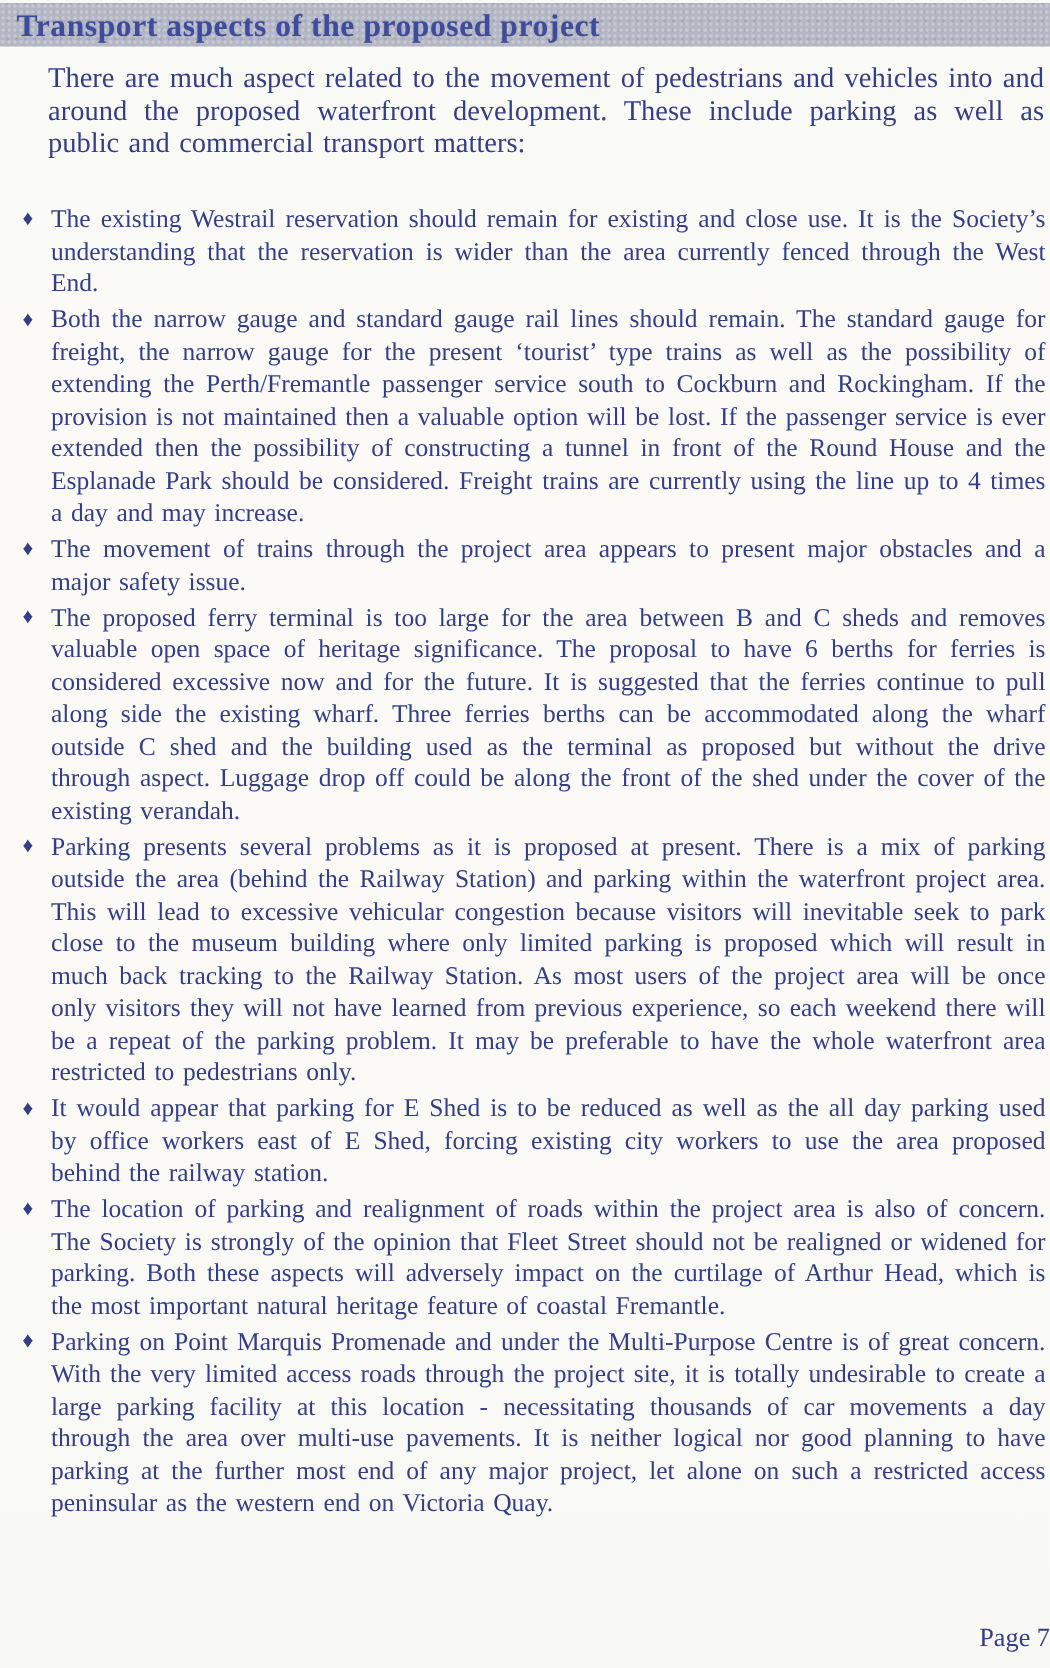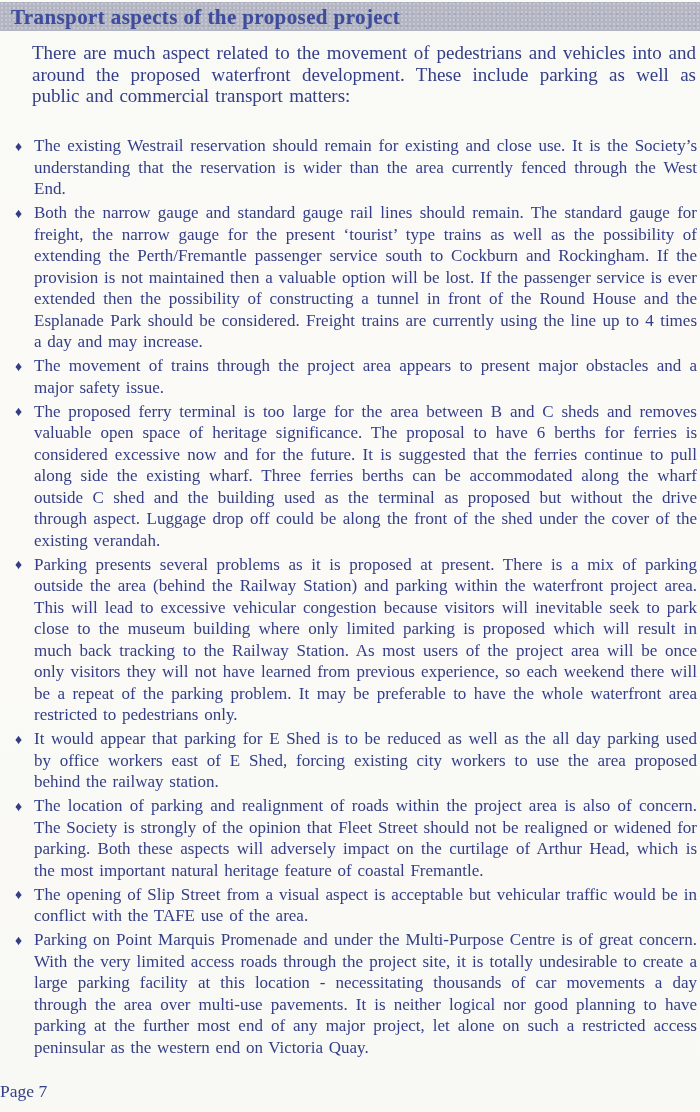--- a/index.html
+++ b/index.html
@@ -63,21 +63,21 @@
   .bullets li .marker {
     position: absolute;
     left: 15px;
     top: 0.5px;
     font-size: 14px;
     line-height: 21.5px;
   }
   .page-footer {
     position: absolute;
     top: 1081px; left: 0; right: 0;
-    text-align: left;
+    text-align: right;
     font-size: 17.5px;
   }
 </style>
 </head>
 <body style="--ink: #333e87; --band: #b4b7c3;">
 
 <div class="page">
 
   <div class="title-band">
     <h1>Transport aspects of the proposed project</h1>
@@ -117,21 +117,20 @@
         <span>It would appear that parking for E Shed is to be reduced as well as the all day parking used by office workers east of E Shed, forcing existing city workers to use the area proposed behind the railway station.</span>
       </li>
 
       <li>
         <span class="marker">♦</span>
         <span>The location of parking and realignment of roads within the project area is also of concern.  The Society is strongly of the opinion that Fleet Street should not be realigned or widened for parking.  Both these aspects will adversely impact on the curtilage of Arthur Head, which is the most important natural heritage feature of coastal Fremantle.</span>
       </li>
 
       <li>
         <span class="marker">♦</span>
-        <span>The opening of Slip Street from a visual aspect is acceptable but vehicular traffic would be in conflict with the TAFE use of the area.</span>
       </li>
 
       <li>
         <span class="marker">♦</span>
         <span>Parking on Point Marquis Promenade and under the Multi-Purpose Centre is of great concern.  With the very limited access roads through the project site, it is totally undesirable to create a large parking facility at this location - necessitating thousands of car movements a day through the area over multi-use pavements.  It is neither logical nor good planning to have parking at the further most end of any major project, let alone on such a restricted access peninsular as the western end on Victoria Quay.</span>
       </li>
     </ul>
 
   <div class="page-footer">
     <span>Page 7</span>

